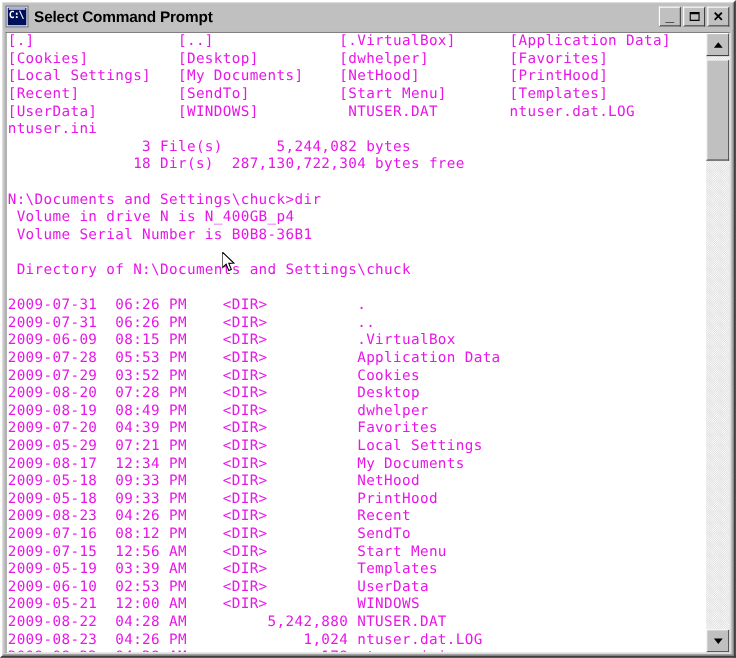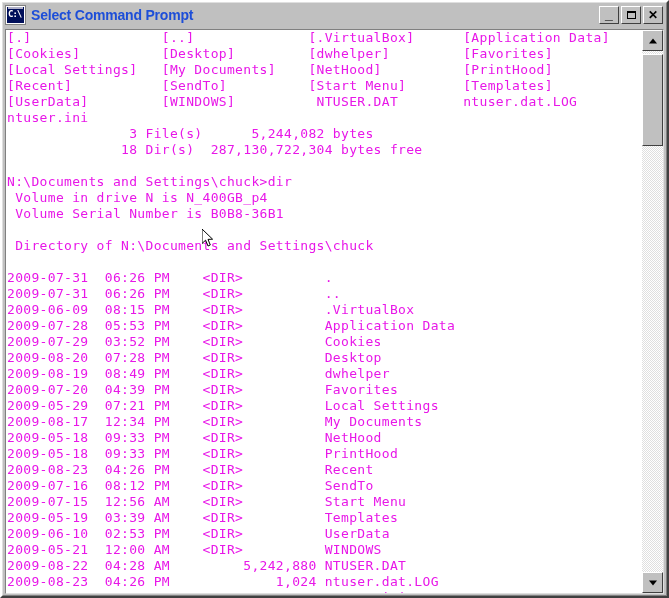--- a/index.html
+++ b/index.html
@@ -76,21 +76,21 @@
     font-size: 9px;
     line-height: 11px;
     color: #ffffff;
     letter-spacing: -1px;
     font-weight: bold;
   }
   .title-text {
     font-family: "Liberation Sans", sans-serif;
     font-size: 14px;
     font-weight: bold;
-    color: #1d4ed8;
+    color: #000000;
     white-space: nowrap;
     flex: 1 1 auto;
     letter-spacing: -0.2px;
   }
   .title-buttons {
     display: flex;
     gap: 2px;
     flex: 0 0 auto;
     margin-right: 1px;
   }

